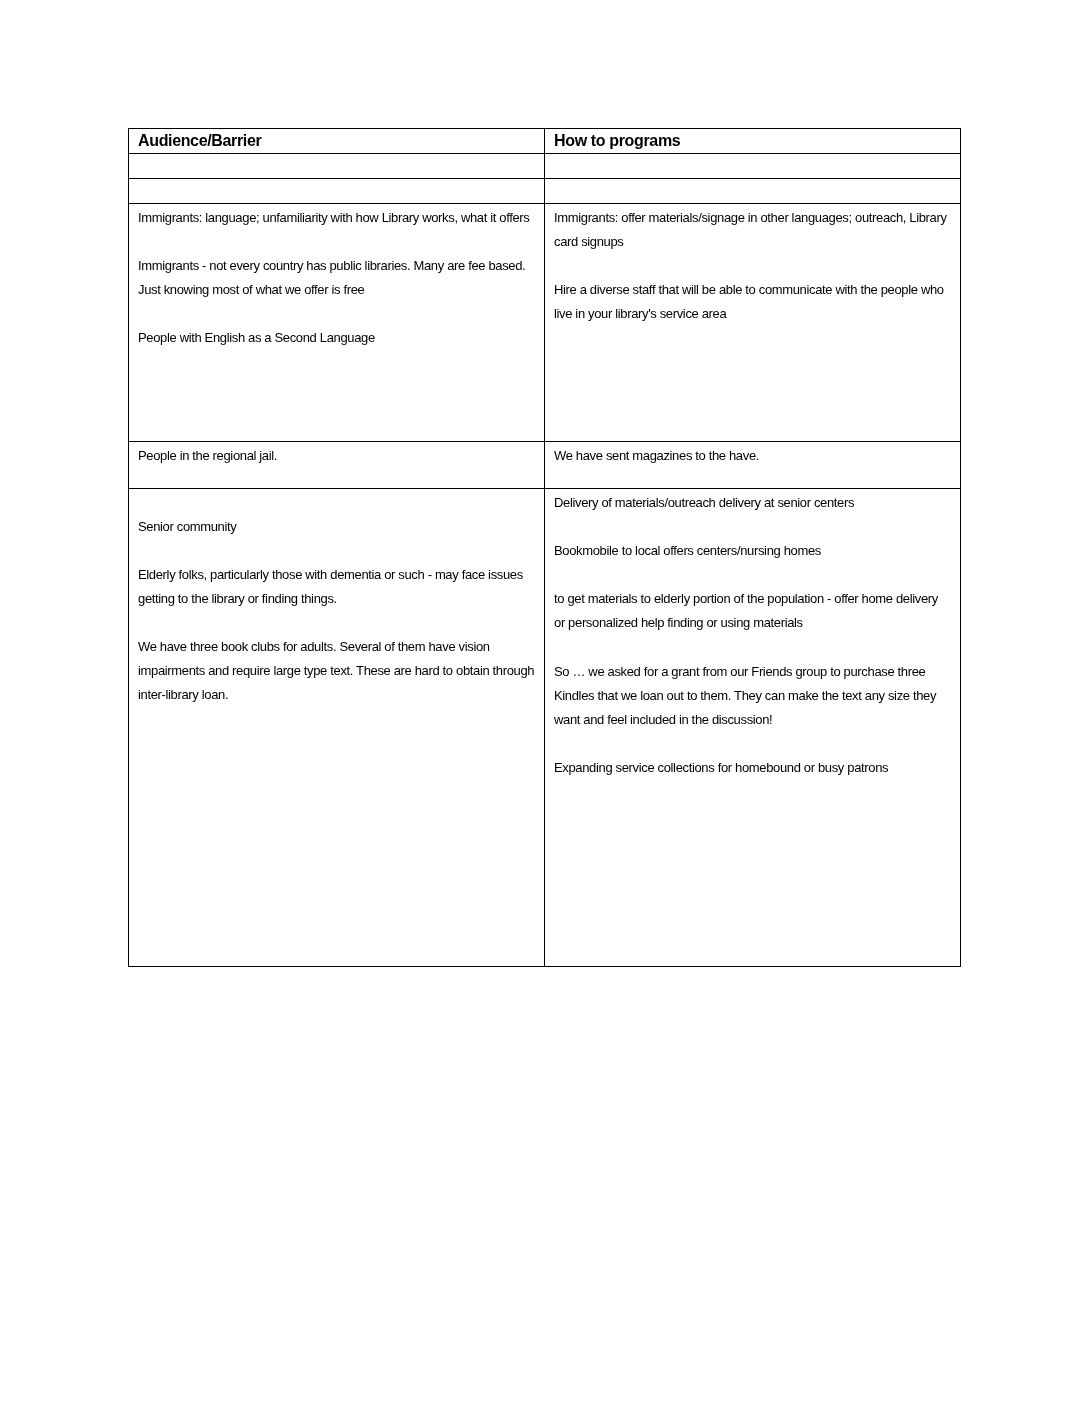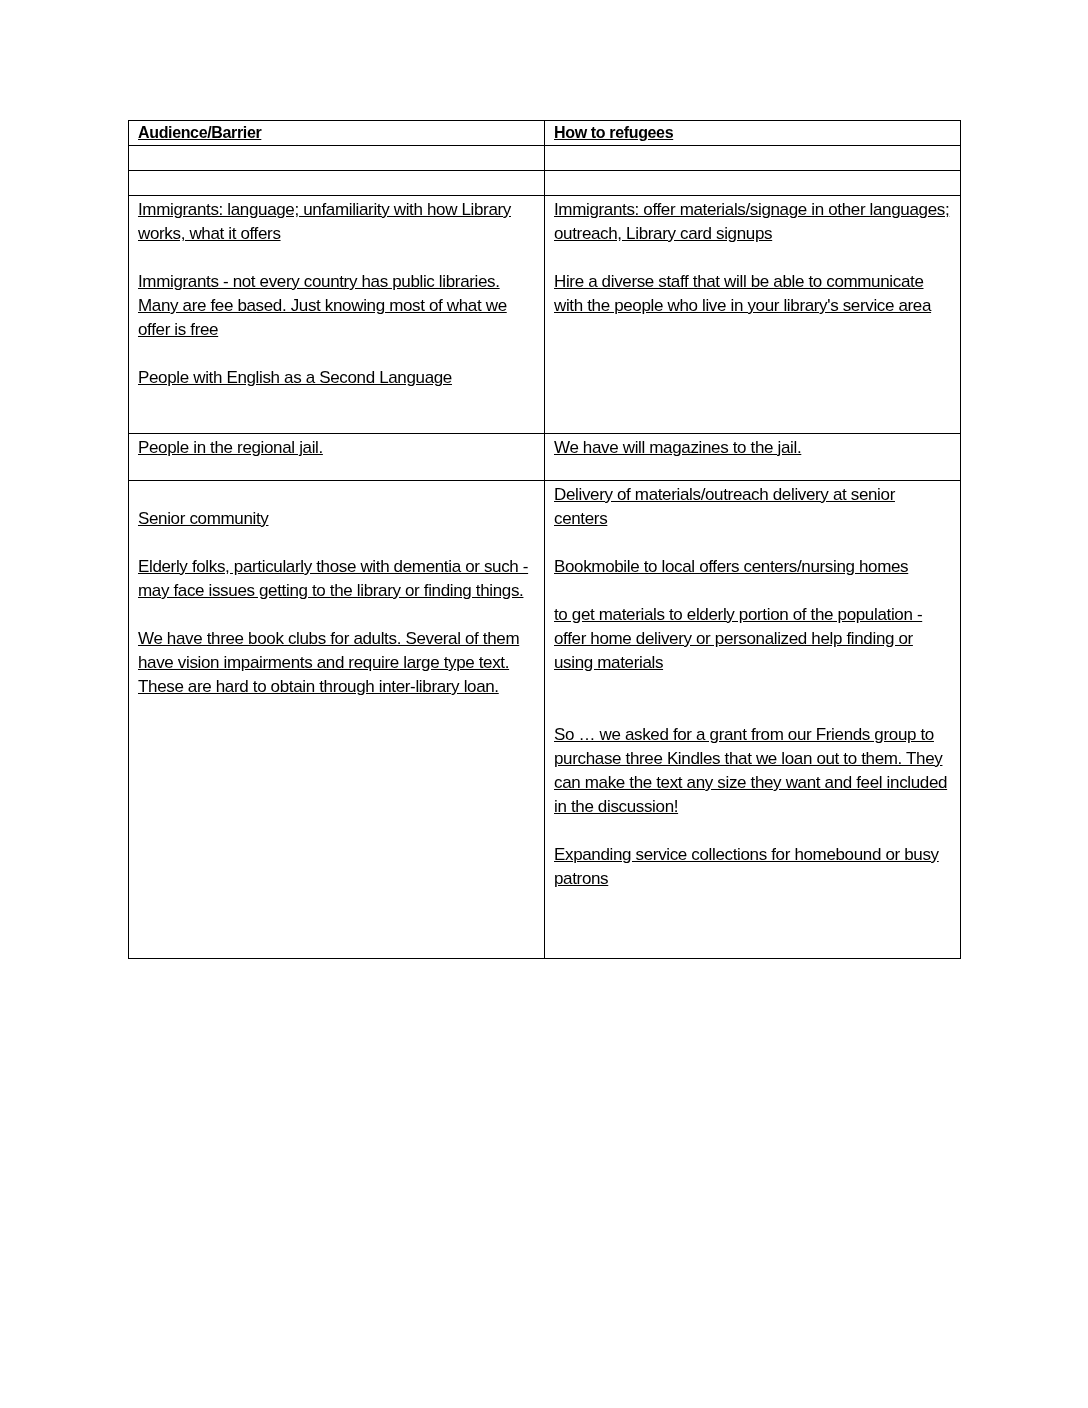--- a/index.html
+++ b/index.html
@@ -1,42 +1,42 @@
 <!DOCTYPE html>
 <html><head>
 <meta charset="utf-8">
 <style>
   html, body { margin: 0; padding: 0; background: #ffffff; }
   body { width: 1088px; height: 1408px; position: relative; overflow: hidden;
          font-family: "Liberation Sans", sans-serif; color: #000; }
-  .doc-table { position: absolute; left: 128px; top: 120px; width: 832px;
-               border-collapse: collapse; table-layout: fixed; text-decoration: underline; }
+  .doc-table { position: absolute; left: 128px; top: 128px; width: 832px;
+               border-collapse: collapse; table-layout: fixed; }
   .doc-table td { border: 1.5px solid #000; vertical-align: top;
-                  padding: 2px 9px 0 9px; font-size: 17px; line-height: 24px;
+                  padding: 2px 9px 0 9px; font-size: 13px; line-height: 24px;
                   letter-spacing: -0.35px; }
   .doc-table col.c1 { width: 416px; }
   .doc-table col.c2 { width: 416px; }
   .hdr td { font-weight: bold; height: 21px; font-size: 16px; padding-top: 0; }
   .empty td { height: 22px; }
   .para { margin: 0 0 24px 0; white-space: normal; }
   .para:last-child { margin-bottom: 0; }
   .spacer { height: 24px; }
 </style>
 </head>
 <body>
 
 <table class="doc-table">
   <colgroup>
       <col class="c1">
       <col class="c2">
     </colgroup>
   <tbody>
       <tr class="hdr">
     <td>Audience/Barrier</td>
-    <td>How to refugees</td>
+    <td>How to programs</td>
   </tr>
   <tr class="empty">
     <td></td>
     <td></td>
   </tr>
   <tr class="empty">
     <td></td>
     <td></td>
   </tr>
   <tr style="height:238px">
@@ -48,32 +48,32 @@
     <td>
       <p class="para">Immigrants: offer materials/signage in other languages; outreach,  Library card signups</p>
       <p class="para">Hire a diverse staff that will be able to communicate with the people who live in your library's service area</p>
     </td>
   </tr>
   <tr style="height:47px">
     <td>
       <p class="para">People in the regional jail.</p>
     </td>
     <td>
-      <p class="para">We have will magazines to the jail.</p>
+      <p class="para">We have sent magazines to the have.</p>
     </td>
   </tr>
   <tr style="height:478px">
     <td>
       <div class="spacer"></div>
       <p class="para">Senior community</p>
       <p class="para">Elderly folks, particularly those with dementia or such - may face issues getting to the library or finding things.</p>
       <p class="para">We have three book clubs for adults. Several of them have vision impairments and require large type text. These are hard to obtain through inter-library loan.</p>
     </td>
     <td>
       <p class="para" style="width:360px">Delivery of materials/outreach delivery at senior centers</p>
       <p class="para">Bookmobile to local offers centers/nursing homes</p>
-      <p class="para" style="margin-bottom:48px">to get materials to elderly portion of the population - offer home delivery or personalized help finding or using materials</p>
+      <p class="para" style="margin-bottom:25px">to get materials to elderly portion of the population - offer home delivery or personalized help finding or using materials</p>
       <p class="para">So … we asked for a grant from our Friends group to purchase three Kindles that we loan out to them. They can make the text any size they want and feel included in the discussion!</p>
       <p class="para">Expanding service collections for homebound or busy patrons</p>
     </td>
   </tr>
 </tbody>
   </table>
 
 </body></html>

